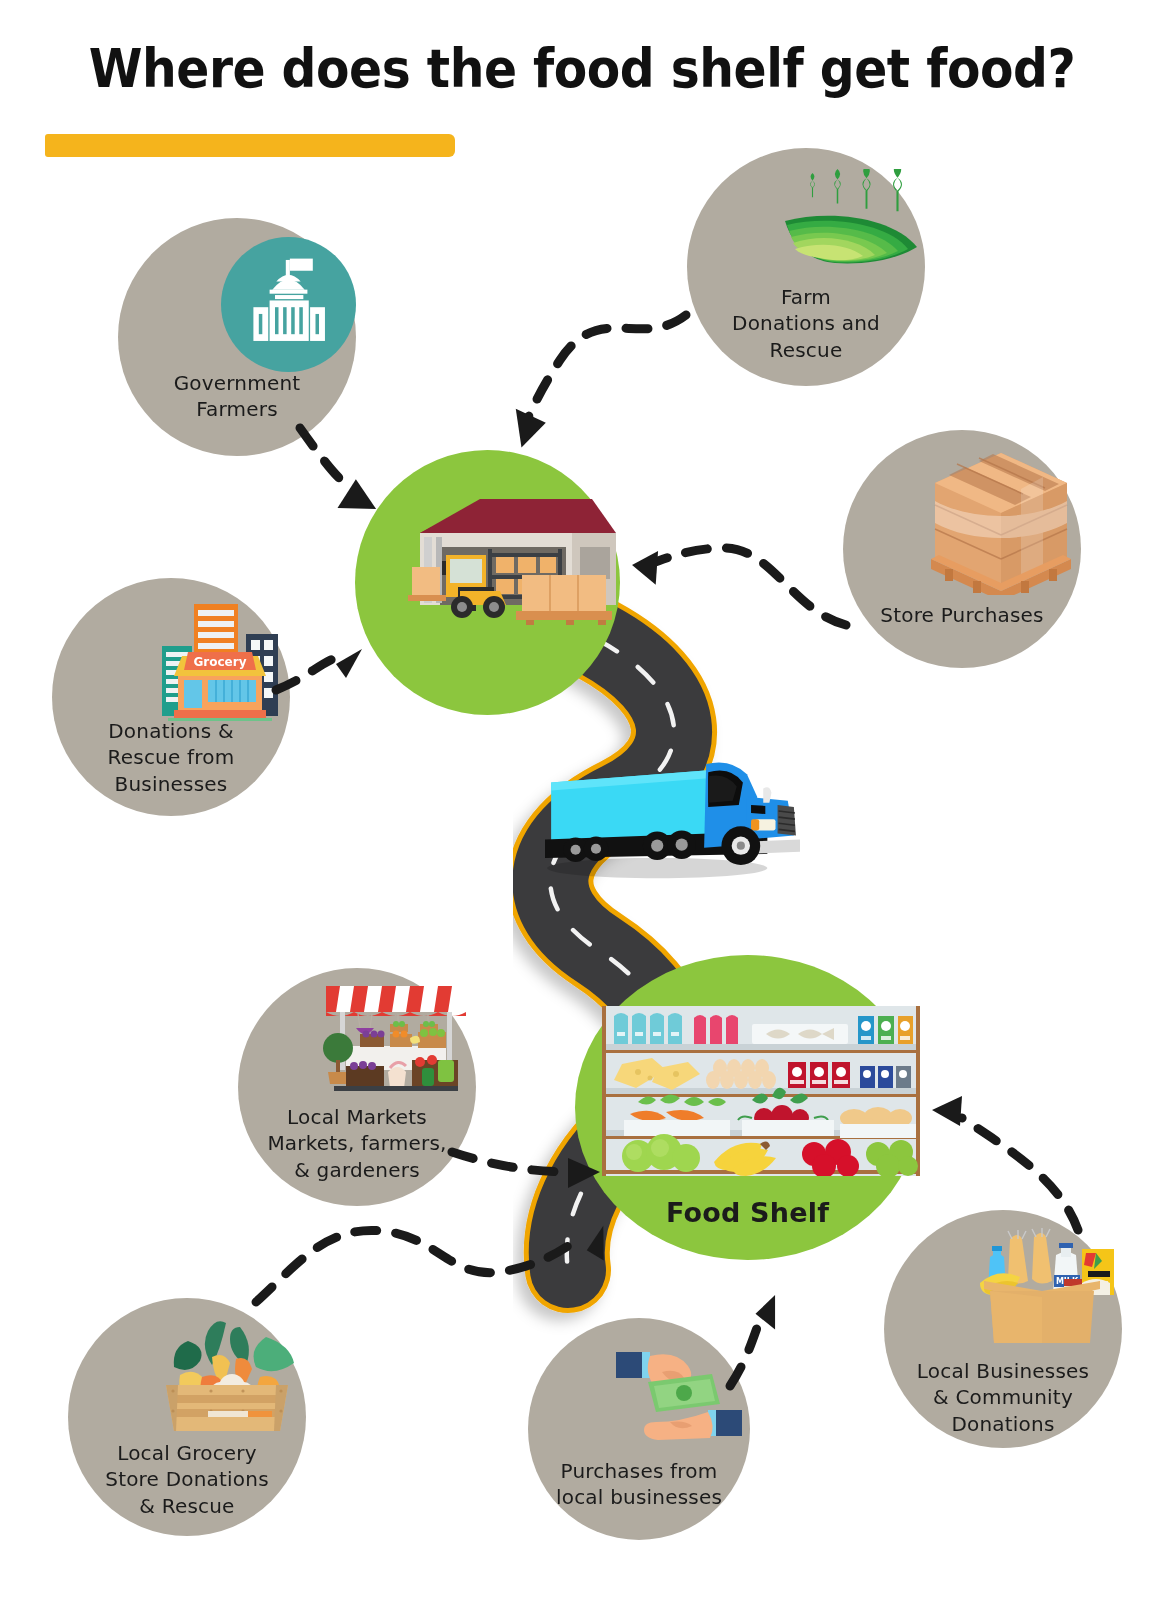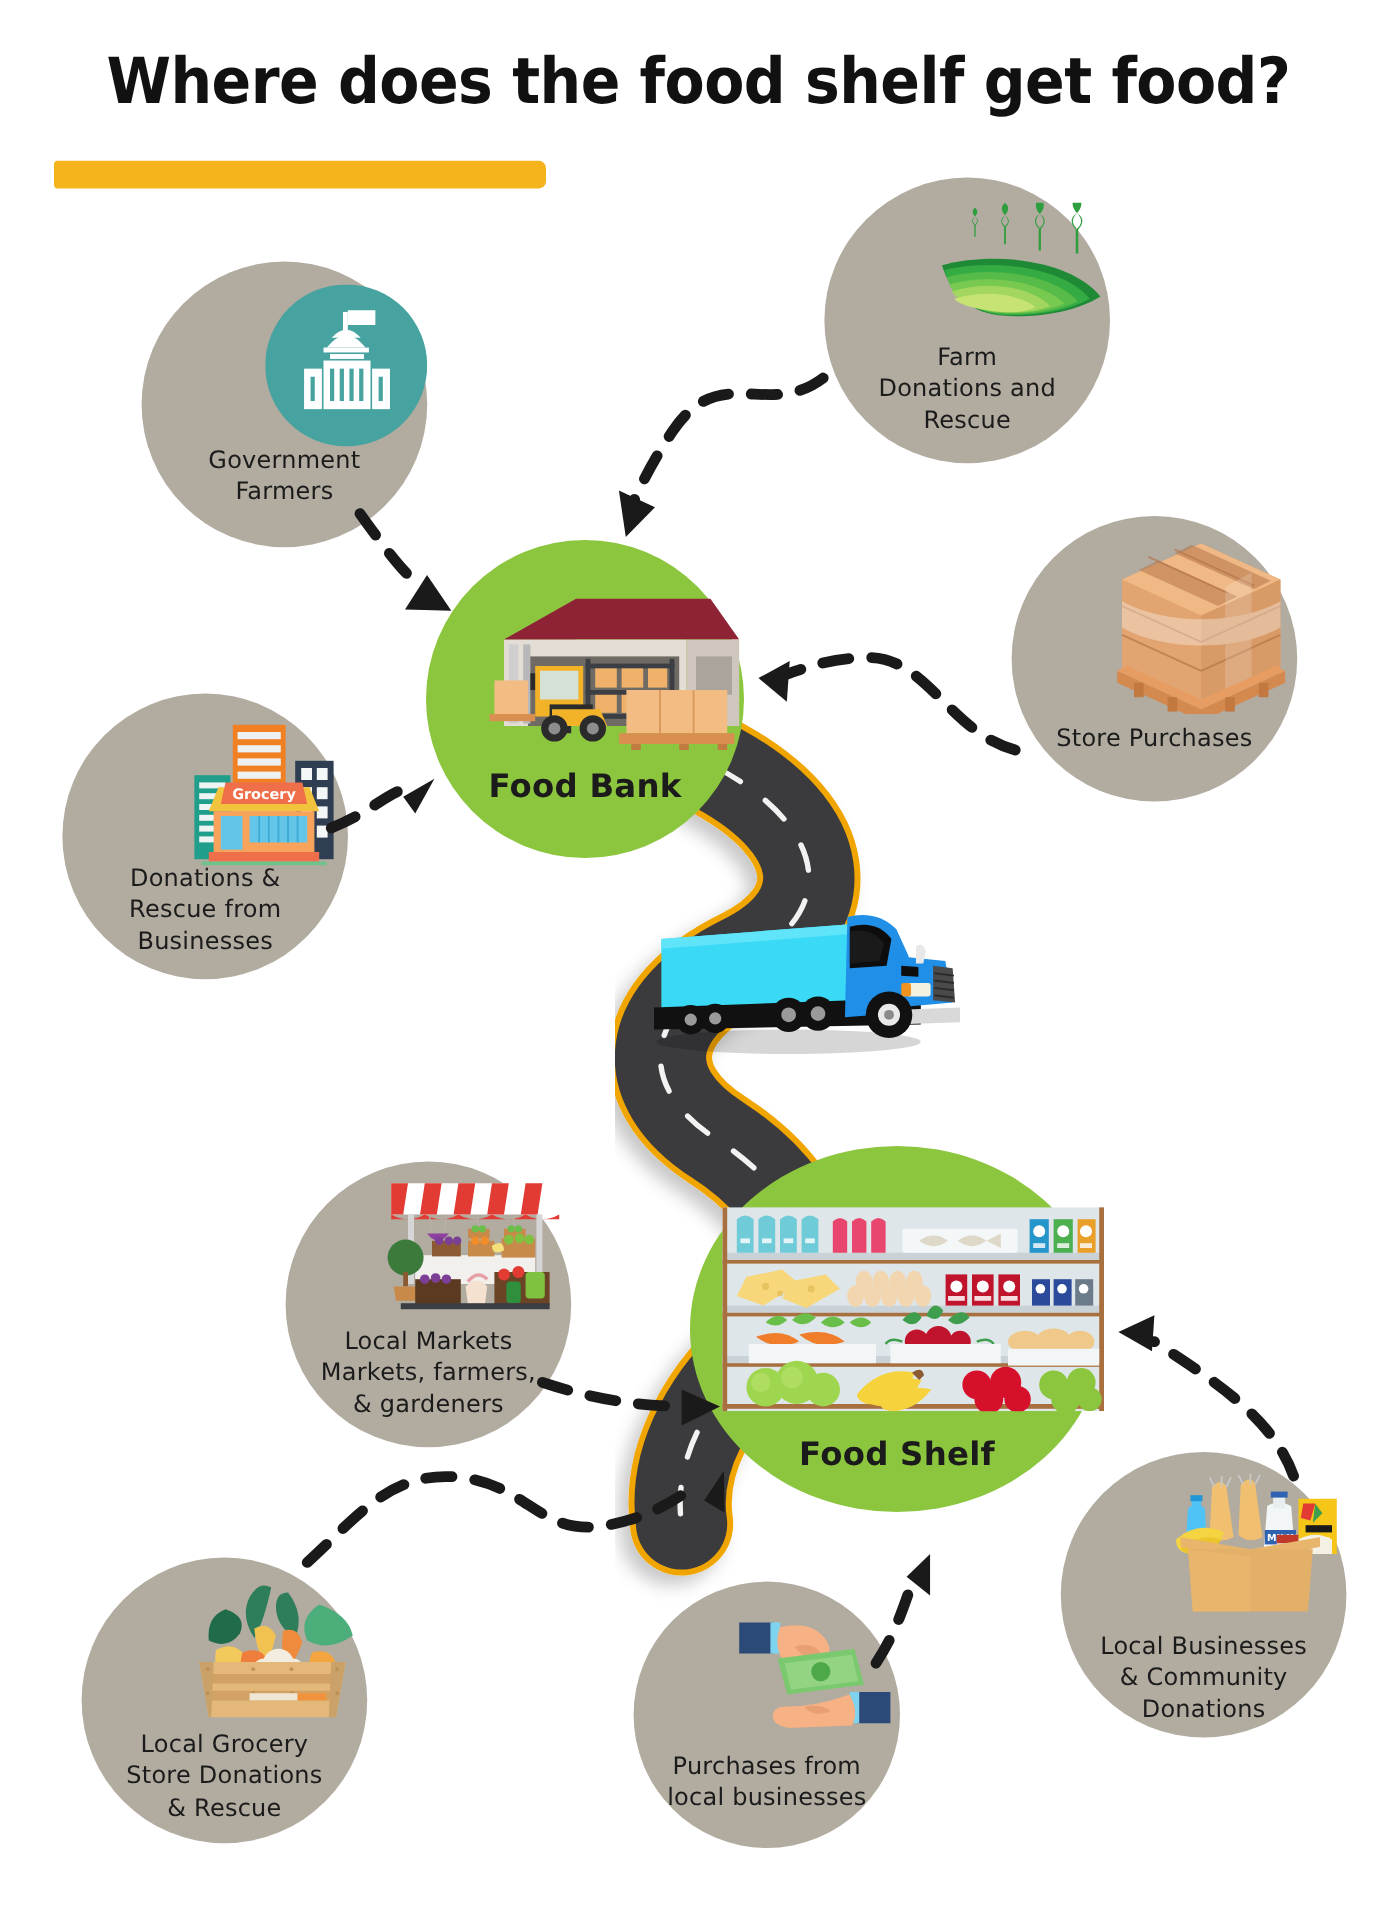--- a/index.html
+++ b/index.html
@@ -312,23 +312,20 @@
             <path d="M58 96 L98 96 L104 110 L58 110 Z" fill="#f3b329"></path>
 
             <rect x="10" y="72" width="28" height="28" fill="#f2bc82"></rect>
             <rect x="6" y="100" width="38" height="6" fill="#d98f4f"></rect>
             <circle cx="60" cy="112" r="11" fill="#2b2b2b"></circle>
               <circle cx="60" cy="112" r="5" fill="#8d8d8d"></circle>
             <circle cx="92" cy="112" r="11" fill="#2b2b2b"></circle>
               <circle cx="92" cy="112" r="5" fill="#8d8d8d"></circle>
           </g>
         </svg>
-      </div>
-      <div class="label" style="top:188px;">
-        <div>Food Bank</div>
       </div>
     </div>
 
     <div class="node gray" style="left:238px;top:968px;width:238px;height:238px;">
       <div class="art" style="top:14px;height:112px;">
         <svg width="160" height="116" viewBox="0 0 160 116">
 
           <path d="M10 6 L150 6 L150 32 L10 32 Z" fill="#ffffff"></path>
           <g fill="#e23b33">
             <path d="M10 6 h14 l-4 26 h-10 z"></path>

